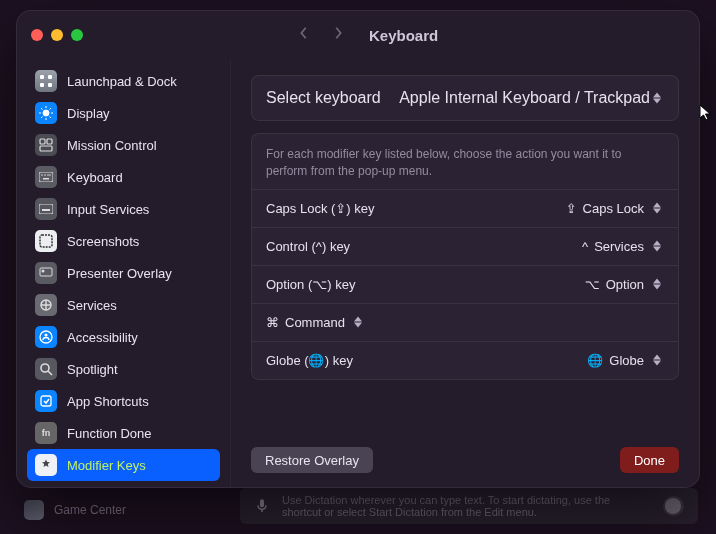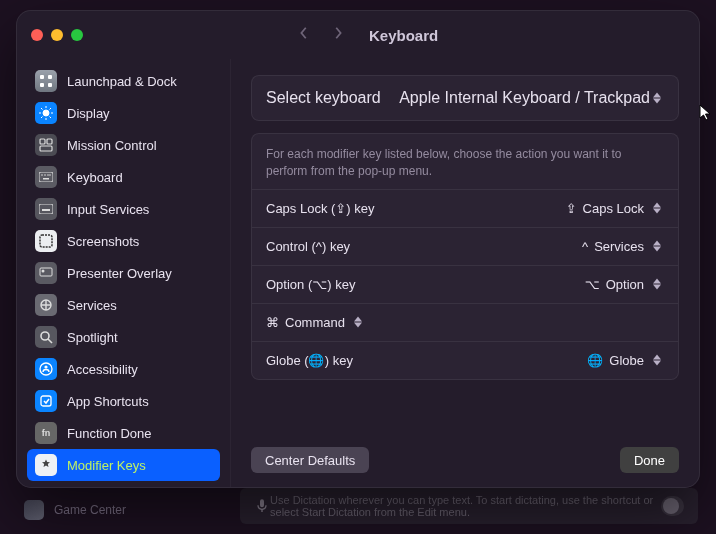--- a/index.html
+++ b/index.html
@@ -6,21 +6,21 @@
   html, body { width: 716px; height: 534px; overflow: hidden; font-family: -apple-system, "Helvetica Neue", Arial, sans-serif; }
   body { background: #1d1121; position: relative; }
 
   
   .bg-under {
     position: absolute; inset: 0;
     background: #1d1121;
   }
   .bg-dictation {
     position:absolute; left:240px; right:18px; bottom:10px; top:488px;
-    background:#29212f; border-radius:6px; display:flex; align-items:center; padding:0 14px;
+    background:#29212f; border-radius:6px; display:flex; align-items:center; gap:12px; padding:0 14px;
     color:#6c6573; font-size:11px;
   }
   .bg-dictation .mic {
     width:24px; height:24px; border-radius:5px;
     display:flex; align-items:center; justify-content:center; color:#8a8291;
   }
   .bg-dictation .toggle {
     margin-left:auto; width:34px; height:20px; border-radius:10px; background:#3a3340; position:relative;
   }
   .bg-dictation .toggle::after{content:"";position:absolute;left:2px;top:2px;width:16px;height:16px;border-radius:50%;background:#6c6573;}
@@ -101,21 +101,21 @@
   .mod-val{display:flex;align-items:center;gap:6px;}
   .mod-val .sym{font-size:13px;}
   .footer{
     margin-top:auto; display:flex; align-items:center; justify-content:space-between; padding-top:18px;
   }
   .btn{
     height:26px; padding:0 14px; border-radius:6px; border:none; font-size:13px; cursor:default;
     display:inline-flex;align-items:center;
   }
   .btn-gray{background:#4a4353;color:#e9e3f0;}
-  .btn-blue{background:#404040;color:#fff;font-weight:500;}
+  .btn-blue{background:#7f1d1d;color:#fff;font-weight:500;}
 </style>
 </head>
 <body>
 
 <div class="bg-under"></div>
 
 <div class="bg-dictation">
   <div class="mic">
     <svg viewBox="0 0 24 24" width="16" height="16" fill="currentColor">
         <path d="M12 14a3 3 0 0 0 3-3V5a3 3 0 0 0-6 0v6a3 3 0 0 0 3 3zm5-3a5 5 0 0 1-10 0H5a7 7 0 0 0 6 6.9V21h2v-3.1A7 7 0 0 0 19 11h-2z"></path>
@@ -232,37 +232,37 @@
         <div class="side-item">
           <div class="side-icon i-services">
             <svg width="14" height="14" viewBox="0 0 14 14" fill="none" stroke="#ddd" stroke-width="1.4">
               <circle cx="7" cy="7" r="5"></circle>
               <path d="M7 2v10M2 7h10"></path>
             </svg>
           </div>
           <span>Services</span>
         </div>
         <div class="side-item">
-          <div class="side-icon i-spotlight">
-            <svg width="14" height="14" viewBox="0 0 14 14" fill="none" stroke="#ddd" stroke-width="1.6">
-              <circle cx="6" cy="6" r="4"></circle>
-              <line x1="9" y1="9" x2="13" y2="13"></line>
-            </svg>
-          </div>
-          <span>Spotlight</span>
-        </div>
-        <div class="side-item">
           <div class="side-icon i-accessibility">
             <svg width="14" height="14" viewBox="0 0 14 14" fill="#fff">
               <circle cx="7" cy="7" r="6" fill="none" stroke="#fff" stroke-width="1.3"></circle>
               <circle cx="7" cy="5" r="1.6"></circle>
               <path d="M4 10c0-1.5 1.3-2.5 3-2.5s3 1 3 2.5" fill="none" stroke="#fff" stroke-width="1.3"></path>
             </svg>
           </div>
           <span>Accessibility</span>
+        </div>
+        <div class="side-item">
+          <div class="side-icon i-spotlight">
+            <svg width="14" height="14" viewBox="0 0 14 14" fill="none" stroke="#ddd" stroke-width="1.6">
+              <circle cx="6" cy="6" r="4"></circle>
+              <line x1="9" y1="9" x2="13" y2="13"></line>
+            </svg>
+          </div>
+          <span>Spotlight</span>
         </div>
         <div class="side-item">
           <div class="side-icon i-appshortcuts">
             <svg width="14" height="14" viewBox="0 0 14 14" fill="#fff">
               <rect x="2" y="2" width="10" height="10" rx="2" fill="none" stroke="#fff" stroke-width="1.3"></rect>
               <path d="M5 7l2 2 3-4" fill="none" stroke="#fff" stroke-width="1.5"></path>
             </svg>
           </div>
           <span>App Shortcuts</span>
         </div>
@@ -385,21 +385,21 @@
                   <svg viewBox="0 0 8 5">
                     <polygon points="0,0 8,0 4,5" fill="currentColor"></polygon>
                   </svg>
                 </span>
               </span>
             </div>
           </div>
       </div>
 
       <div class="footer">
-        <button class="btn btn-gray">Center Defaults</button>
+        <button class="btn btn-gray">Restore Overlay</button>
         <button class="btn btn-blue">Done</button>
       </div>
 
     </div>
   </div>
 </div>
 
 <svg class="cursor" viewBox="0 0 14 18">
   <path d="M1 1 L1 14 L4.5 11 L7 16 L9 15 L6.5 10 L11 10 Z" fill="white" stroke="black" stroke-width="1"></path>
 </svg>

